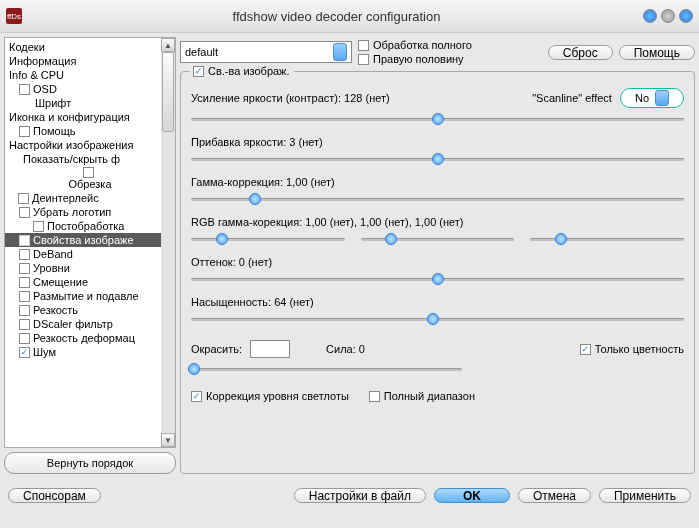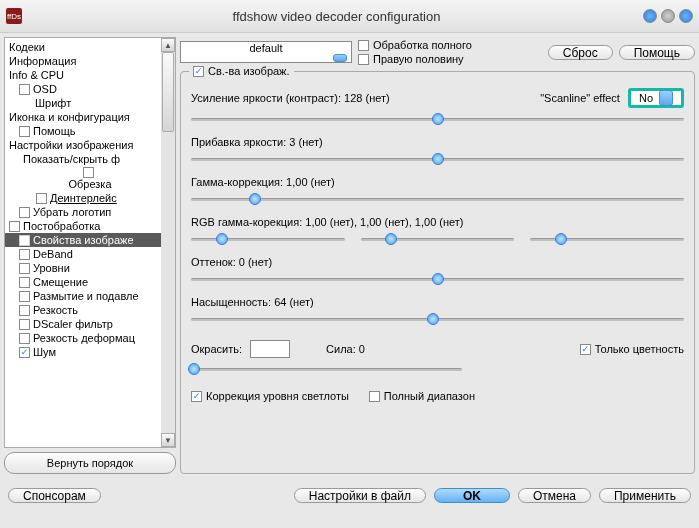--- a/index.html
+++ b/index.html
@@ -19,38 +19,38 @@
 .tree-item { padding: 1px 4px; white-space: nowrap; cursor: default; display: flex; align-items: center; }
 .tree-item.sel { background: #5a5a5a; color: #fff; }
 .tree-item .cb { width: 11px; height: 11px; border: 1px solid #888; margin-right: 3px; display: inline-flex; align-items: center; justify-content: center; font-size: 9px; background: #fff; color: #2a7de0; }
 .tree-item.sel .cb { color: #fff; border-color: #ccc; }
 .scroll-v { width: 14px; background: #e4e4e4; position: relative; }
 .scroll-v .arr { height: 14px; background: linear-gradient(#fafafa,#d6d6d6); border: 1px solid #aaa; display: flex; align-items: center; justify-content: center; font-size: 8px; color: #555; }
 .scroll-v .thumb { position: absolute; top: 14px; left: 1px; right: 1px; height: 80px; background: linear-gradient(#fafafa,#d6d6d6); border: 1px solid #aaa; border-radius: 2px; }
 .reset-order { margin-top: 4px; height: 22px; background: linear-gradient(#fdfdfd,#e6e6e6); border: 1px solid #999; border-radius: 10px; cursor: pointer; }
 .content { flex: 1; display: flex; flex-direction: column; }
 .toprow { display: flex; align-items: center; gap: 6px; height: 30px; }
-.preset { width: 172px; height: 22px; background: #fff; border: 1px solid #888; display: flex; align-items: center; padding: 0 4px; flex-direction: column; }
+.preset { width: 172px; height: 22px; background: #fff; border: 1px solid #888; display: flex; align-items: center; padding: 0 4px; }
 .preset .spin { margin-left: auto; width: 14px; height: 18px; background: linear-gradient(#9ad0ff,#5aa8f0); border: 1px solid #4a90d0; border-radius: 3px; display: flex; flex-direction: column; }
 .preset .spin::before, .preset .spin::after { content: ""; flex: 1; }
 .chkrow { display: flex; align-items: center; gap: 4px; font-size: 11px; }
 .chkrow .cb { width: 11px; height: 11px; border: 1px solid #888; background: #fff; display: inline-flex; align-items: center; justify-content: center; font-size: 9px; color: #2a7de0; }
 .btn { height: 15px; padding: 0 14px; background: linear-gradient(#fdfdfd,#e6e6e6); border: 1px solid #999; border-radius: 10px; cursor: pointer; font-size: 12px; }
 .btn.primary { background: linear-gradient(#b0dcff,#64b2f4); border-color: #3a8fd6; font-weight: bold; }
 .panel { flex: 1; border: 1px solid #aaa; border-radius: 4px; padding: 6px 10px; margin-top: 4px; background: #e8e8e8; position: relative; }
 .panel-head { position: absolute; top: -7px; left: 8px; background: #e8e8e8; padding: 0 4px; display: flex; align-items: center; gap: 4px; }
 .panel-head .cb { width: 11px; height: 11px; border: 1px solid #888; background: #fff; display: inline-flex; align-items: center; justify-content: center; font-size: 9px; color: #2a7de0; }
 .ctrl-row { margin-top: 10px; }
 .ctrl-row .lbl-line { display: flex; align-items: center; gap: 8px; }
 .slider { margin-top: 4px; height: 14px; position: relative; display: flex; align-items: center; }
 .slider .track { flex: 1; height: 3px; background: #c0c0c0; border-top: 1px solid #999; border-radius: 2px; }
 .slider .thumb { position: absolute; width: 12px; height: 12px; background: radial-gradient(#bde4ff,#4a9ee8); border: 1px solid #2a7de0; border-radius: 50%; top: 1px; transform: translateX(-50%); }
 .slider-group { display: flex; gap: 16px; margin-top: 4px; }
 .slider-group .slider { flex: 1; margin-top: 0; }
-.select { height: 20px; background: #fff; border: 3px solid #14b8a6; display: flex; align-items: center; padding: 0 8px; border-radius: 3px; }
+.select { height: 20px; background: #fff; border: 1px solid #14b8a6; display: flex; align-items: center; padding: 0 14px; border-radius: 10px; }
 .select .spin { margin-left: 6px; width: 14px; height: 16px; background: linear-gradient(#9ad0ff,#5aa8f0); border: 1px solid #4a90d0; border-radius: 3px; }
 .colorbox { width: 40px; height: 18px; background: #fff; border: 1px solid #888; }
 .bottom-row { display: flex; align-items: center; gap: 20px; margin-top: 14px; }
 .footer { height: 34px; display: flex; align-items: center; padding: 0 8px; gap: 8px; }
 </style>
 </head>
 <body>
 
 <div class="titlebar">
   <div class="logo">ffDs</div>
@@ -92,29 +92,29 @@
           <div class="tree-item" style="padding-left: 4px;">
             <span>Настройки изображения</span>
           </div>
           <div class="tree-item" style="padding-left: 18px;">
             <span>Показать/скрыть ф</span>
           </div>
           <div class="tree-item" style="padding-left: 18px; flex-direction: column;">
             <span class="cb"></span>
             <span>Обрезка</span>
           </div>
-          <div class="tree-item" style="padding-left: 31px; text-decoration: underline;">
+          <div class="tree-item" style="padding-left: 13px;">
             <span class="cb"></span>
             <span>Деинтерлейс</span>
           </div>
           <div class="tree-item" style="padding-left: 14px;">
             <span class="cb"></span>
             <span>Убрать логотип</span>
           </div>
-          <div class="tree-item" style="padding-left: 4px;">
+          <div class="tree-item" style="padding-left: 28px;">
             <span class="cb"></span>
             <span>Постобработка</span>
           </div>
           <div class="tree-item sel" style="padding-left: 14px;">
             <span class="cb">✓</span>
             <span>Свойства изображе</span>
           </div>
           <div class="tree-item" style="padding-left: 14px;">
             <span class="cb"></span>
             <span>DeBand</span>

